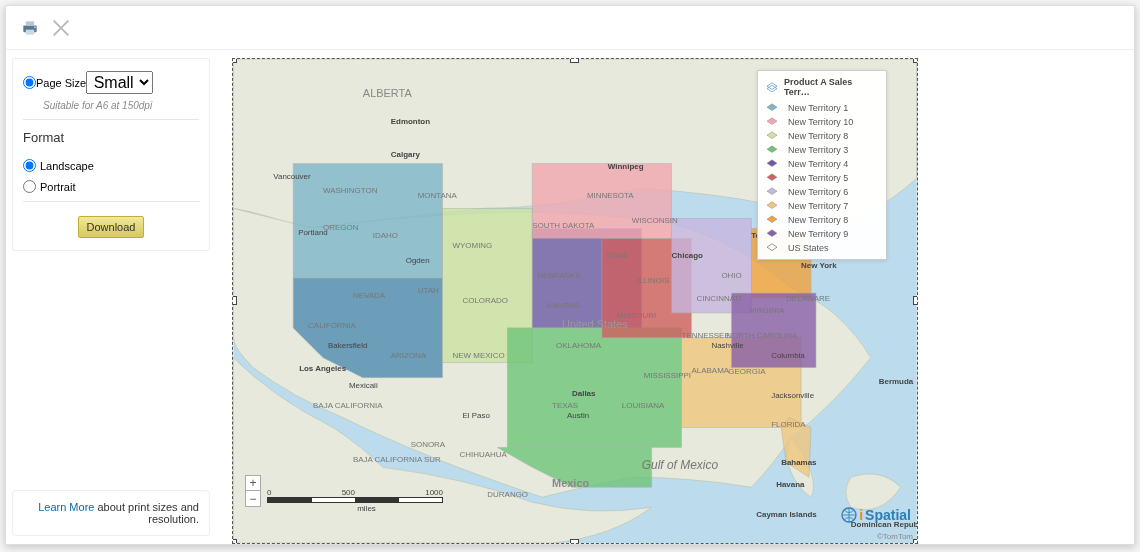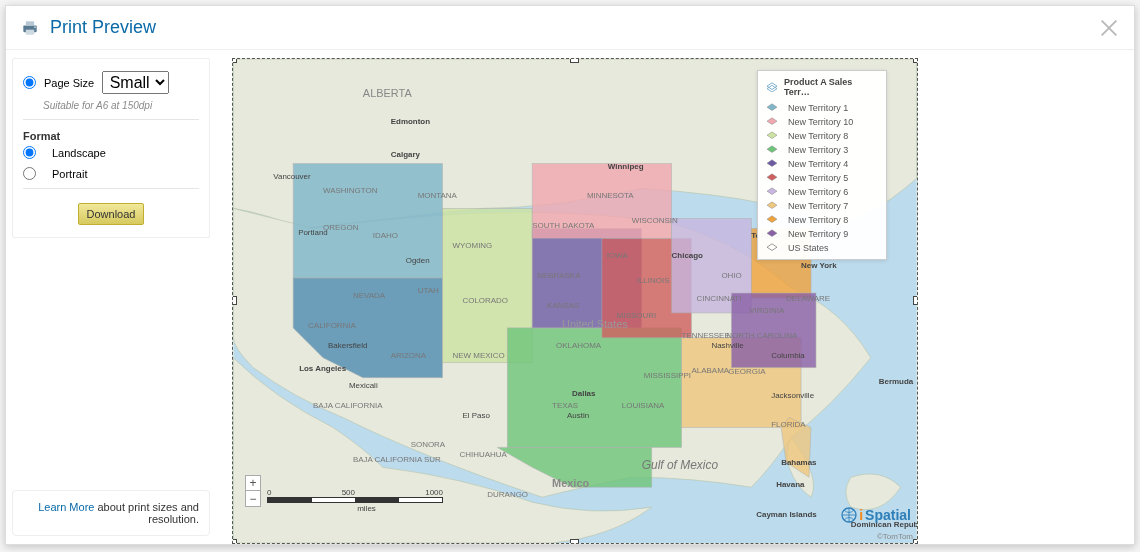--- a/index.html
+++ b/index.html
@@ -53,21 +53,20 @@
   }
   .panel {
     border: 1px solid #eee;
     border-radius: 2px;
     padding: 12px 10px;
     margin-bottom: 12px;
     background: #fff;
   }
   .row-pagesize {
     display: flex; align-items: center;
-    gap: 8px;
     margin-bottom: 6px;
   }
   .row-pagesize input[type=radio] {
     margin: 0;
   }
   .row-pagesize label {
     font-size: 11px;
   }
   .row-pagesize select {
     font-size: 16px;
@@ -76,28 +75,28 @@
   }
   .hint {
     font-style: italic;
     color: #8a8a8a;
     font-size: 10px;
     margin-left: 20px;
     margin-bottom: 8px;
   }
   .hr { border-top: 1px solid #e5e5e5; margin: 4px 0 10px; }
   .section-label {
-    font-weight: bold;
-    font-size: 11px;
+    font-weight: normal;
+    font-size: 13px;
     color: #333;
-    margin-bottom: 0;
+    margin-bottom: 10px;
   }
   .radio-row {
     display: flex; align-items: flex-end;
-    gap: 16px;
+    gap: 4px;
     font-size: 11px;
     padding: 4px 0;
   }
   .radio-row input[type=radio] { margin: 0; }
   .download-btn {
     display: block;
     margin: 14px auto 0;
     padding: 4px 8px;
     background: linear-gradient(#f1e89a, #d6c95f);
     border: 1px solid #bfae30;
@@ -236,21 +235,20 @@
 <body>
 
 <div class="modal">
   <div class="header">
     <svg class="printer-icon" viewBox="0 0 24 24">
       <rect x="4" y="9" width="16" height="8" rx="1" fill="#5a7a92"></rect>
       <rect x="7" y="4" width="10" height="5" fill="#b7c8d4"></rect>
       <rect x="7" y="14" width="10" height="6" fill="#cdd9e1"></rect>
       <circle cx="18" cy="11" r="1" fill="#cdd9e1"></circle>
     </svg>
-    <div class="title">Print Preview</div>
     <svg class="close-icon" viewBox="0 0 24 24">
       <line x1="4" y1="4" x2="20" y2="20" stroke="currentColor" stroke-width="2"></line>
       <line x1="20" y1="4" x2="4" y2="20" stroke="currentColor" stroke-width="2"></line>
     </svg>
   </div>
 
   <div class="body">
 
     <div class="sidebar">
       <div class="panel">

